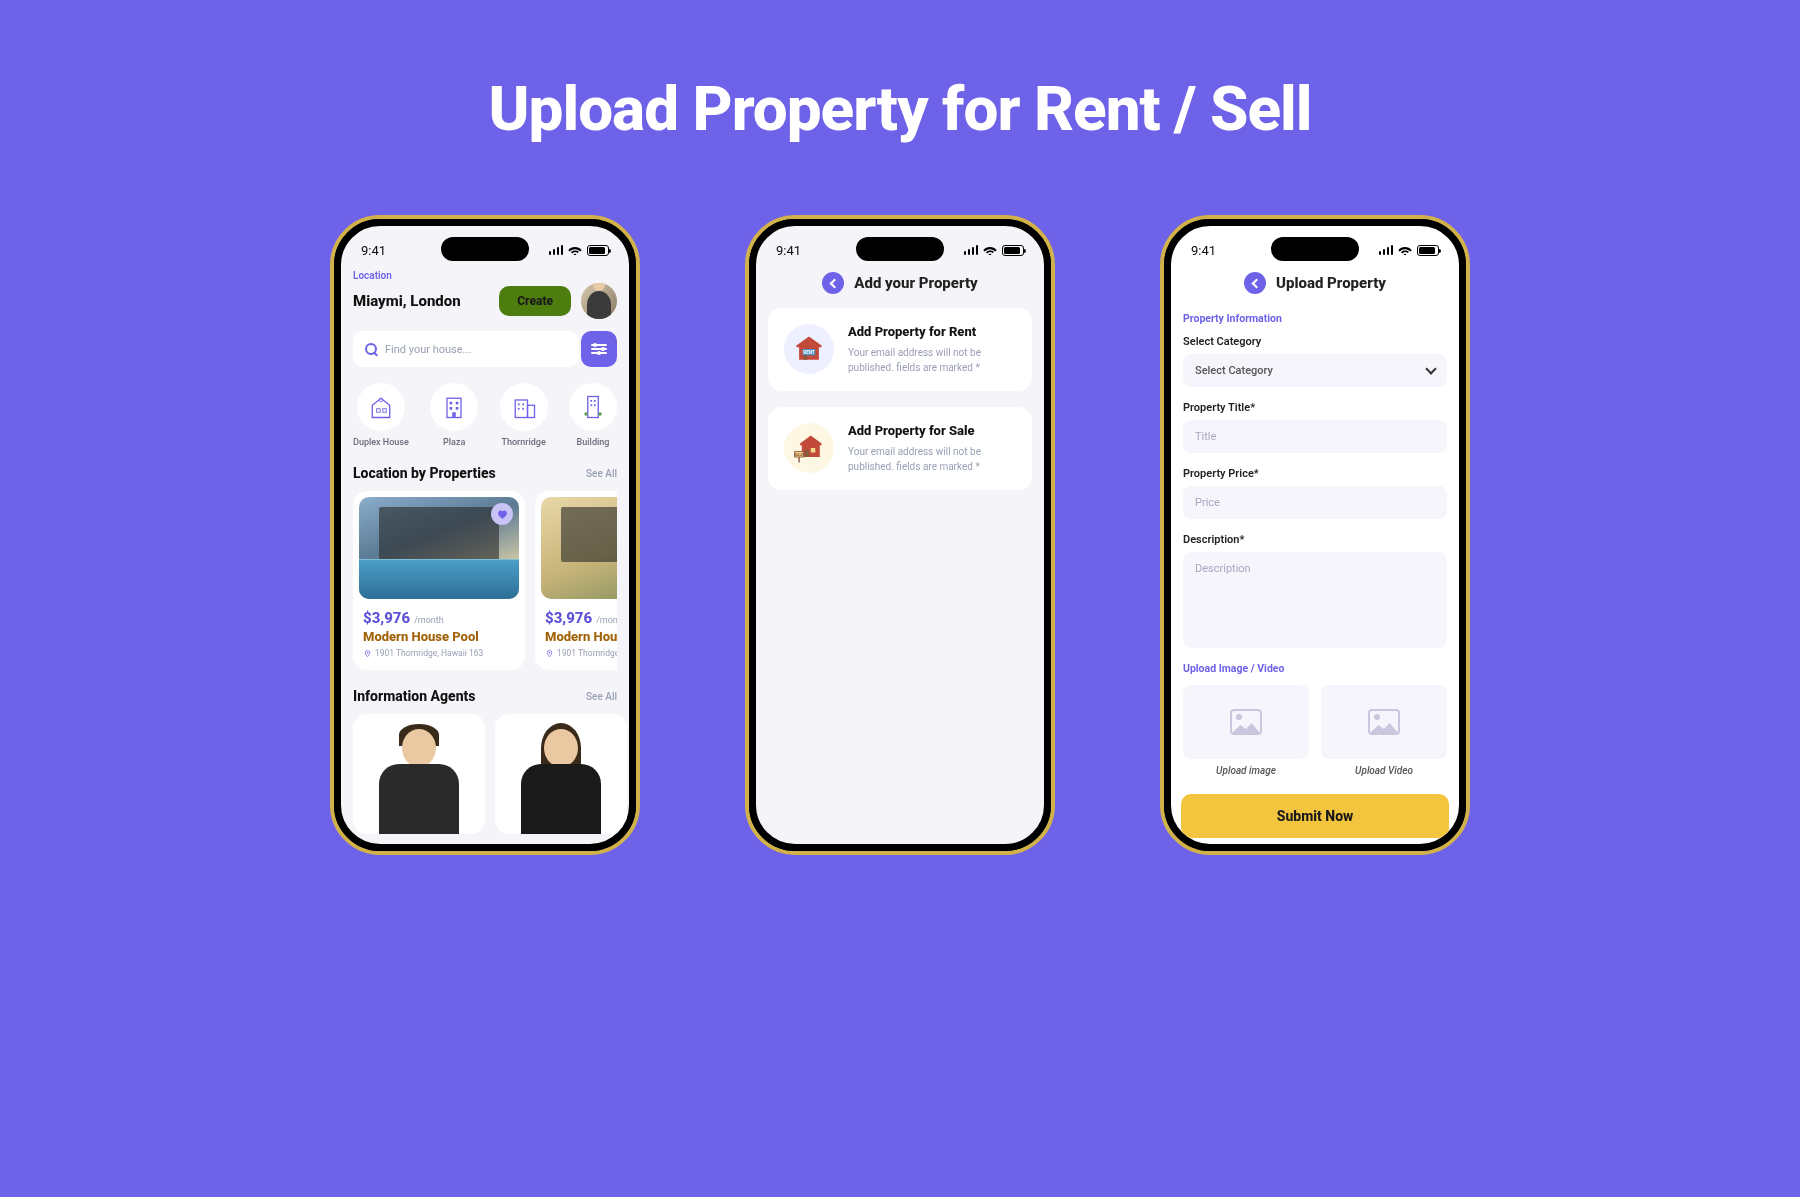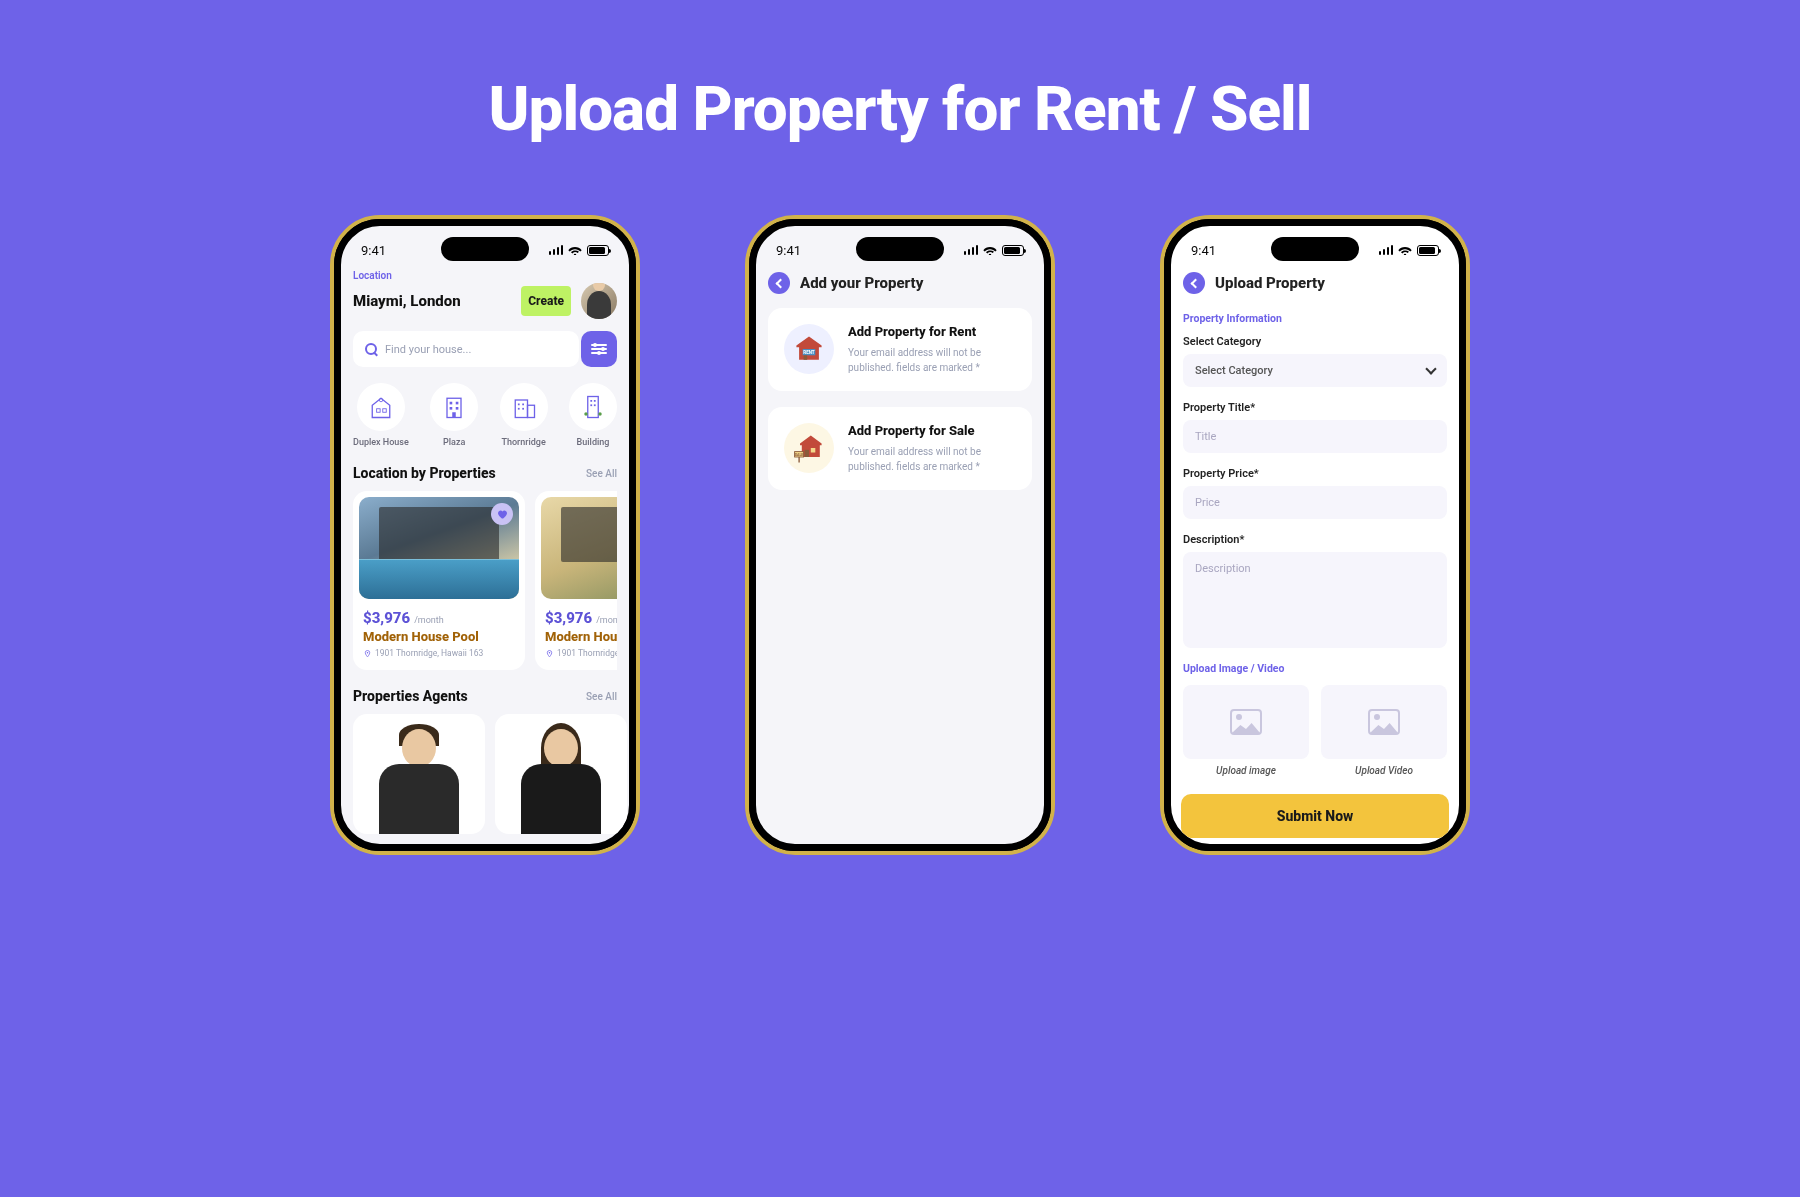--- a/index.html
+++ b/index.html
@@ -35,21 +35,21 @@
   .battery { width: 22px; height: 11px; border: 1.5px solid #000; border-radius: 3px; position: relative; }
   .battery::after { content:""; position:absolute; right:-3px; top:3px; width:2px; height:4px; background:#000; border-radius:0 2px 2px 0; }
   .battery::before { content:""; position:absolute; left:1px; top:1px; width:16px; height:7px; background:#000; border-radius:1.5px; }
 
   .content { padding: 0 12px; height: calc(100% - 40px); overflow: hidden; }
 
   
   .loc-label { color: #6e62e8; font-size: 10px; font-weight: 600; margin-top: 4px; }
   .header-row { display:flex; align-items:center; justify-content:space-between; margin-top:2px; }
   .loc-value { font-size: 15px; font-weight: 800; color: #111; }
-  .create-btn { background: #bef264; color: #1a1a1a; font-weight: 800; font-size: 12px; padding: 8px 7px; border-radius: 4px; border:none; }
+  .create-btn { background: #4d7c0f; color: #1a1a1a; font-weight: 800; font-size: 12px; padding: 8px 18px; border-radius: 10px; border:none; }
   .avatar { width: 36px; height: 36px; border-radius: 50%; background: linear-gradient(135deg,#d7c9b0,#8a7a64); overflow:hidden; display:flex; align-items:flex-end; justify-content:center; }
   .avatar .person { width: 24px; height: 28px; background:#3a3a3a; border-radius:50% 50% 0 0; position:relative;}
   .avatar .person::before{content:"";position:absolute;top:-12px;left:6px;width:12px;height:12px;border-radius:50%;background:#e9cba8;}
 
   .search-row { display:flex; gap:2px; margin-top:12px; }
   .search-box { flex:1; background:#fff; border-radius:10px; display:flex; align-items:center; padding:0 12px; height:36px; gap:8px; color:#9aa0b4; font-size:11px; }
   .search-ico { width:12px; height:12px; border:2px solid #6e62e8; border-radius:50%; position:relative; }
   .search-ico::after{content:"";position:absolute;width:5px;height:2px;background:#6e62e8;bottom:-2px;right:-3px;transform:rotate(45deg);}
   .filter-btn { width:36px; height:36px; background:#6e62e8; border-radius:10px; display:flex; align-items:center; justify-content:center; }
   .filter-lines { width:16px; height:10px; position:relative; }
@@ -86,21 +86,21 @@
   .agents { display:flex; gap:10px; margin-top:10px; }
   .agent { background:#fff; border-radius:14px; width:132px; height:120px; flex-shrink:0; display:flex; align-items:flex-end; justify-content:center; overflow:hidden; }
   .agent-fig { width:100px; height:115px; position:relative; }
   .agent-fig .body{position:absolute;bottom:0;left:10px;right:10px;height:70px;background:#2a2a2a;border-radius:20px 20px 0 0;}
   .agent-fig .head{position:absolute;top:10px;left:33px;width:34px;height:38px;background:#e9c8a2;border-radius:50%;}
   .agent-fig .hair{position:absolute;top:5px;left:30px;width:40px;height:22px;background:#3a2a1a;border-radius:50% 50% 0 0;}
   .agent-fig.f .body{background:#1a1a1a;}
   .agent-fig.f .hair{height:50px;top:4px;}
 
   
-  .header2 { display:flex; align-items:center; gap:10px; padding:6px 0 14px; }
+  .header2 { display:flex; align-items:center; gap:10px; padding:6px 0 14px;justify-content:center; }
   .back-btn { width:22px; height:22px; border-radius:50%; background:#6e62e8; display:flex; align-items:center; justify-content:center; }
   .back-chev{width:7px;height:7px;border-left:2px solid #fff;border-bottom:2px solid #fff;transform:rotate(45deg);margin-left:2px;}
   .header2-title { font-size:15px; font-weight:800; color:#222; }
   .option-card { background:#fff; border-radius:14px; padding:16px; display:flex; gap:14px; margin-bottom:16px; }
   .opt-ico { width:50px; height:50px; border-radius:50%; display:flex; align-items:center; justify-content:center; flex-shrink:0; }
   .opt-ico.rent { background:#eef0ff; }
   .opt-ico.sale { background:#fdf7e4; }
   .opt-title { font-size:13px; font-weight:800; color:#111; }
   .opt-desc { font-size:10px; color:#9aa0b4; margin-top:6px; line-height:1.5; }
 
@@ -270,21 +270,21 @@
               <svg class="pin" viewBox="0 0 24 24">
                   <path fill="none" stroke="#6e62e8" stroke-width="2" d="M12 21s-6-7-6-11a6 6 0 1112 0c0 4-6 11-6 11z"></path>
                   <circle cx="12" cy="10" r="2" fill="#6e62e8"></circle>
                 </svg>
               <span class="addr">1901 Thornridge,</span>
             </div>
           </div>
         </div>
 
         <div class="section-head">
-          <div class="section-title">Properties Agents</div>
+          <div class="section-title">Information Agents</div>
           <div class="see-all">See All</div>
         </div>
         <div class="agents">
           <div class="agent">
               <div class="agent-fig">
                 <div class="hair"></div>
                 <div class="head"></div>
                 <div class="body"></div>
               </div>
             </div>

